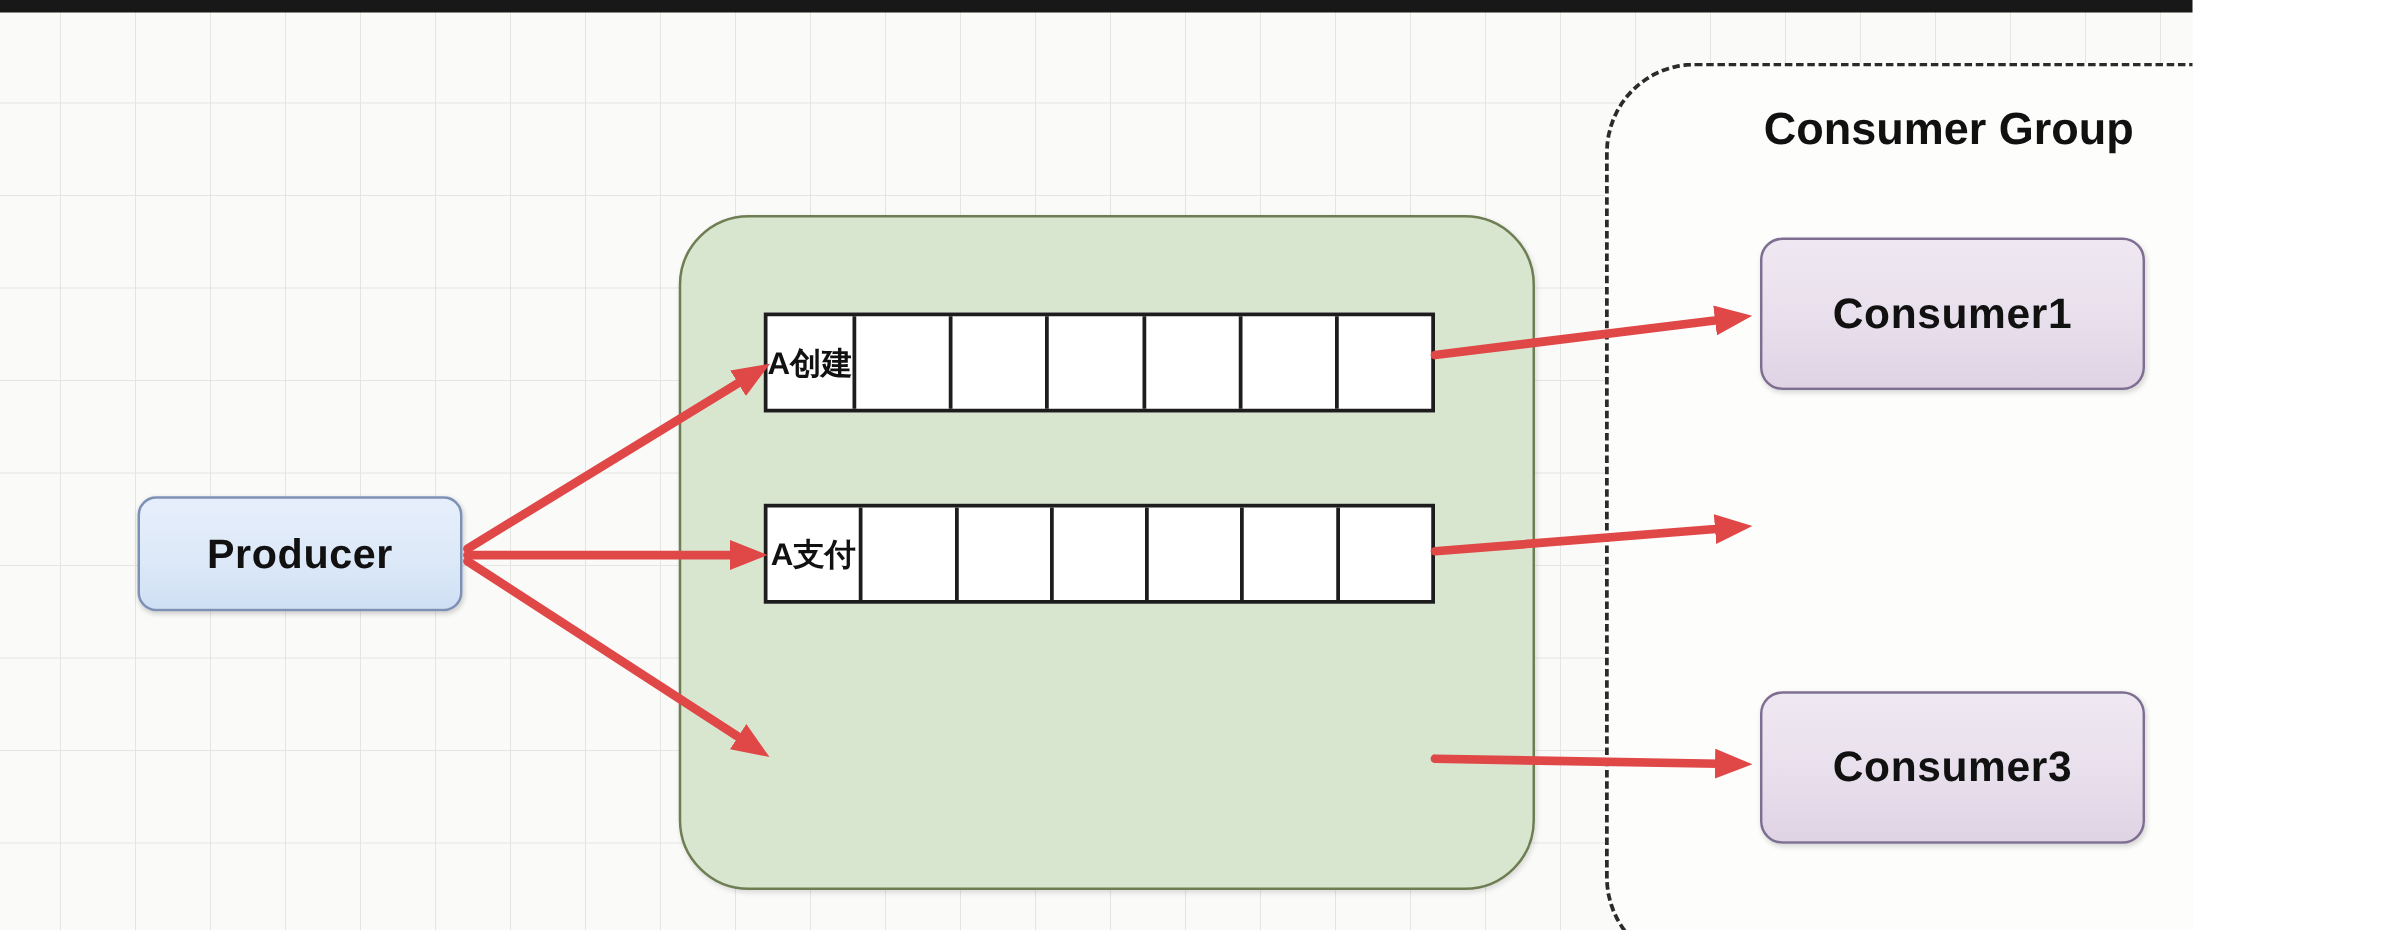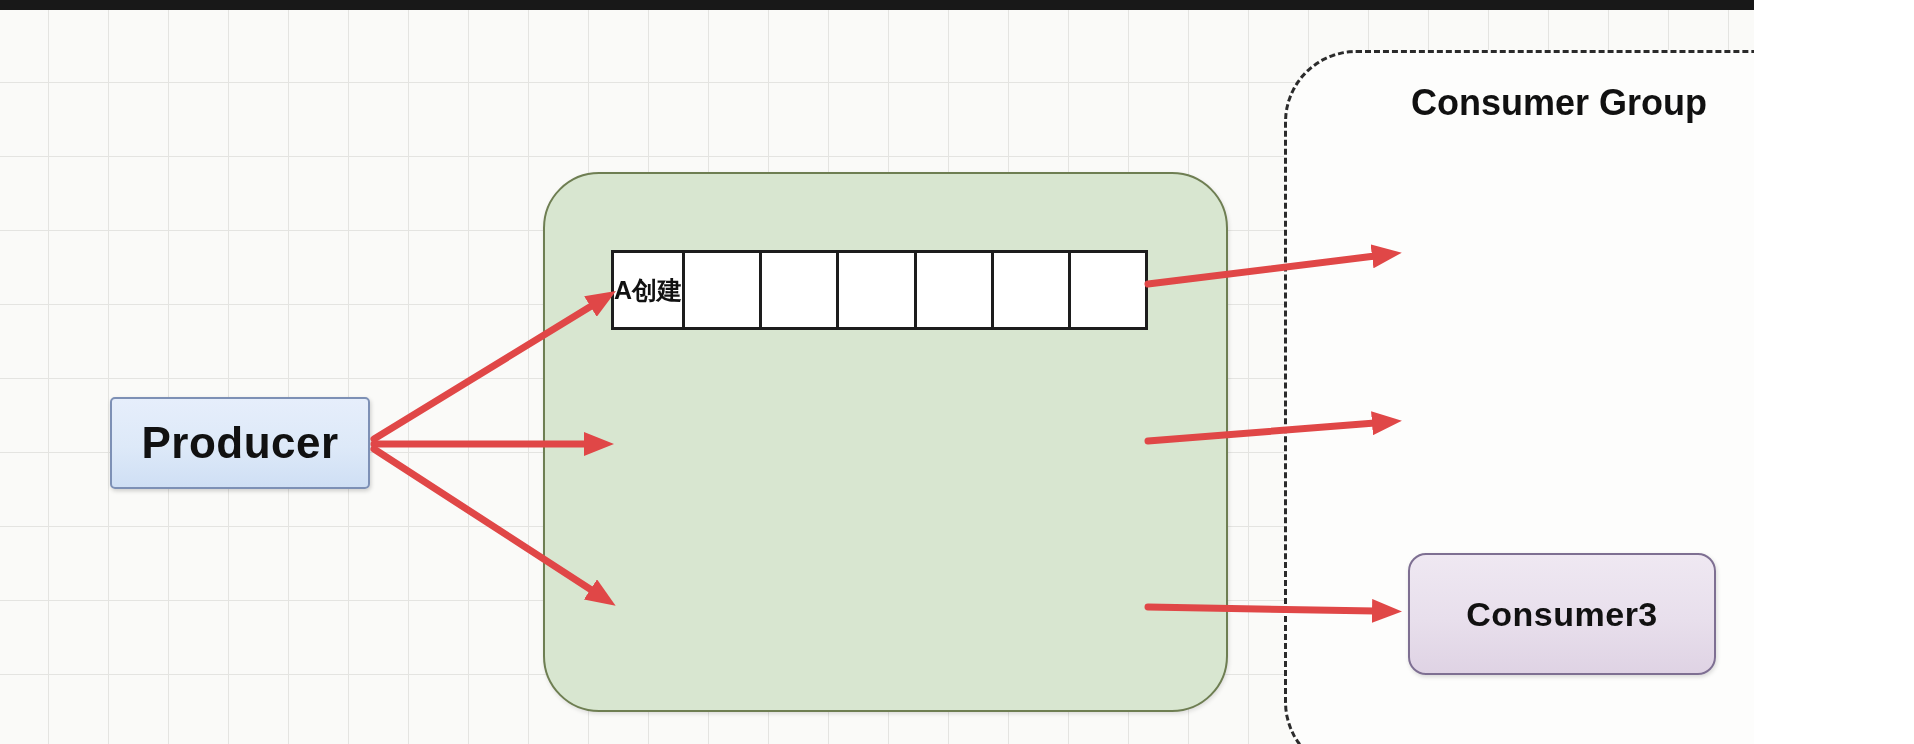--- a/index.html
+++ b/index.html
@@ -24,22 +24,22 @@
     position:absolute; left:0; top:0; width:1914px; height:10px;
     background:var(--c-letterbox);
   }
   .node{
     position:absolute; display:flex; align-items:center; justify-content:center;
     font-weight:bold; color:var(--c-text);
   }
   .producer-box{
     left:110px; top:397px; width:260px; height:92px;
     background:linear-gradient(180deg, #e6eefb 0%, var(--c-producer_fill) 55%, #cfdff4 100%);
-    border:2px solid var(--c-producer_border); border-radius:5px;
-    font-size:44px; letter-spacing:0.5px;
+    border:2px solid var(--c-producer_border); border-radius:15px;
+    font-size:33px; letter-spacing:0.5px;
     box-shadow:1px 2px 4px rgba(0,0,0,0.18);
   }
   .topic-title{
     position:absolute; left:543px; top:106px; width:685px; height:44px;
     display:flex; align-items:center; justify-content:center;
     font-size:36px; font-weight:bold; color:var(--c-text);
   }
   .topic-box{
     position:absolute; left:543px; top:172px; width:685px; height:540px;
     background:var(--c-topic_fill);
@@ -106,24 +106,36 @@
       <span class="p-label">A创建</span>
     </div>
   <div class="p-cell"></div>
       <div class="p-cell"></div>
       <div class="p-cell"></div>
       <div class="p-cell"></div>
       <div class="p-cell"></div>
       <div class="p-cell"></div>
     </div>
 
+  <div class="partition-row partition-row-2">
+    <div class="p-cell">
+      <span class="p-label">A支付</span>
+    </div>
+  <div class="p-cell"></div>
+      <div class="p-cell"></div>
+      <div class="p-cell"></div>
+      <div class="p-cell"></div>
+      <div class="p-cell"></div>
+      <div class="p-cell"></div>
+    </div>
 
 
   <div class="node producer-box">Producer</div>
 
+  <div class="node consumer-box consumer-1">Consumer1</div>
   <div class="node consumer-box consumer-3">Consumer3</div>
 
   <svg class="arrow-layer" viewBox="0 0 1914 744" xmlns="http://www.w3.org/2000/svg">
     <defs>
       <marker id="ah" viewBox="0 0 10 8" refX="1" refY="4" markerWidth="30" markerHeight="24" markerUnits="userSpaceOnUse" orient="auto">
         <path class="ah" d="M0,0 L10,4 L0,8 Z"></path>
       </marker>
     </defs>
     <line x1="374" y1="439" x2="593" y2="305" marker-end="url(#ah)"></line>
     <line x1="374" y1="444" x2="587" y2="444" marker-end="url(#ah)"></line>

